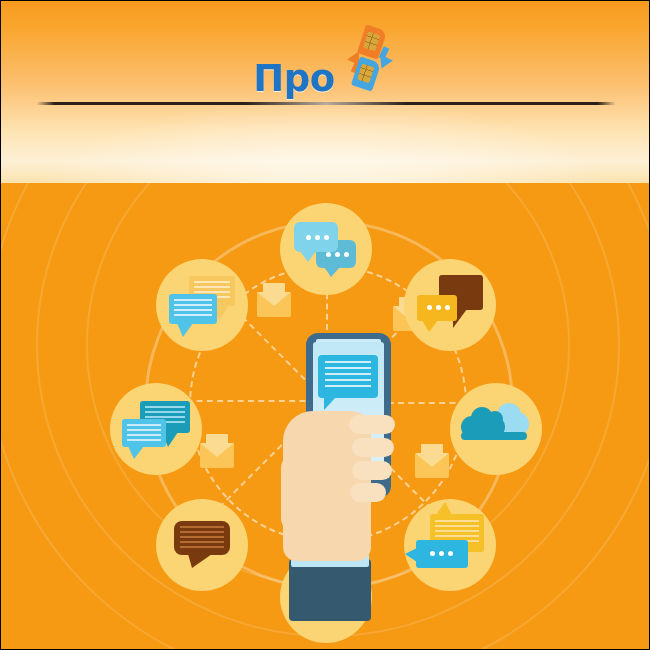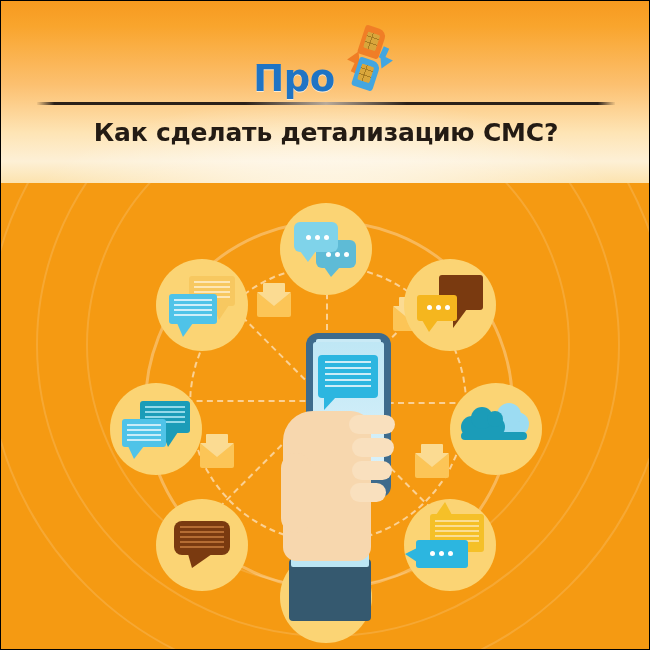--- a/index.html
+++ b/index.html
@@ -378,21 +378,20 @@
         </span>
         <span class="sim" id="sim-blue">
           <span class="chip"></span>
         </span>
       </span>
 
     </div>
 
     <div id="divider"></div>
 
-    <div id="title">Как сделать детализацию СМС?</div>
   </div>
 
   <div id="stage">
 
     <div class="bg-arc" id="arc-1"></div>
     <div class="bg-arc" id="arc-2"></div>
     <div class="bg-arc" id="arc-3"></div>
 
     <div id="ring-solid"></div>
     <div id="ring-dashed"></div>

